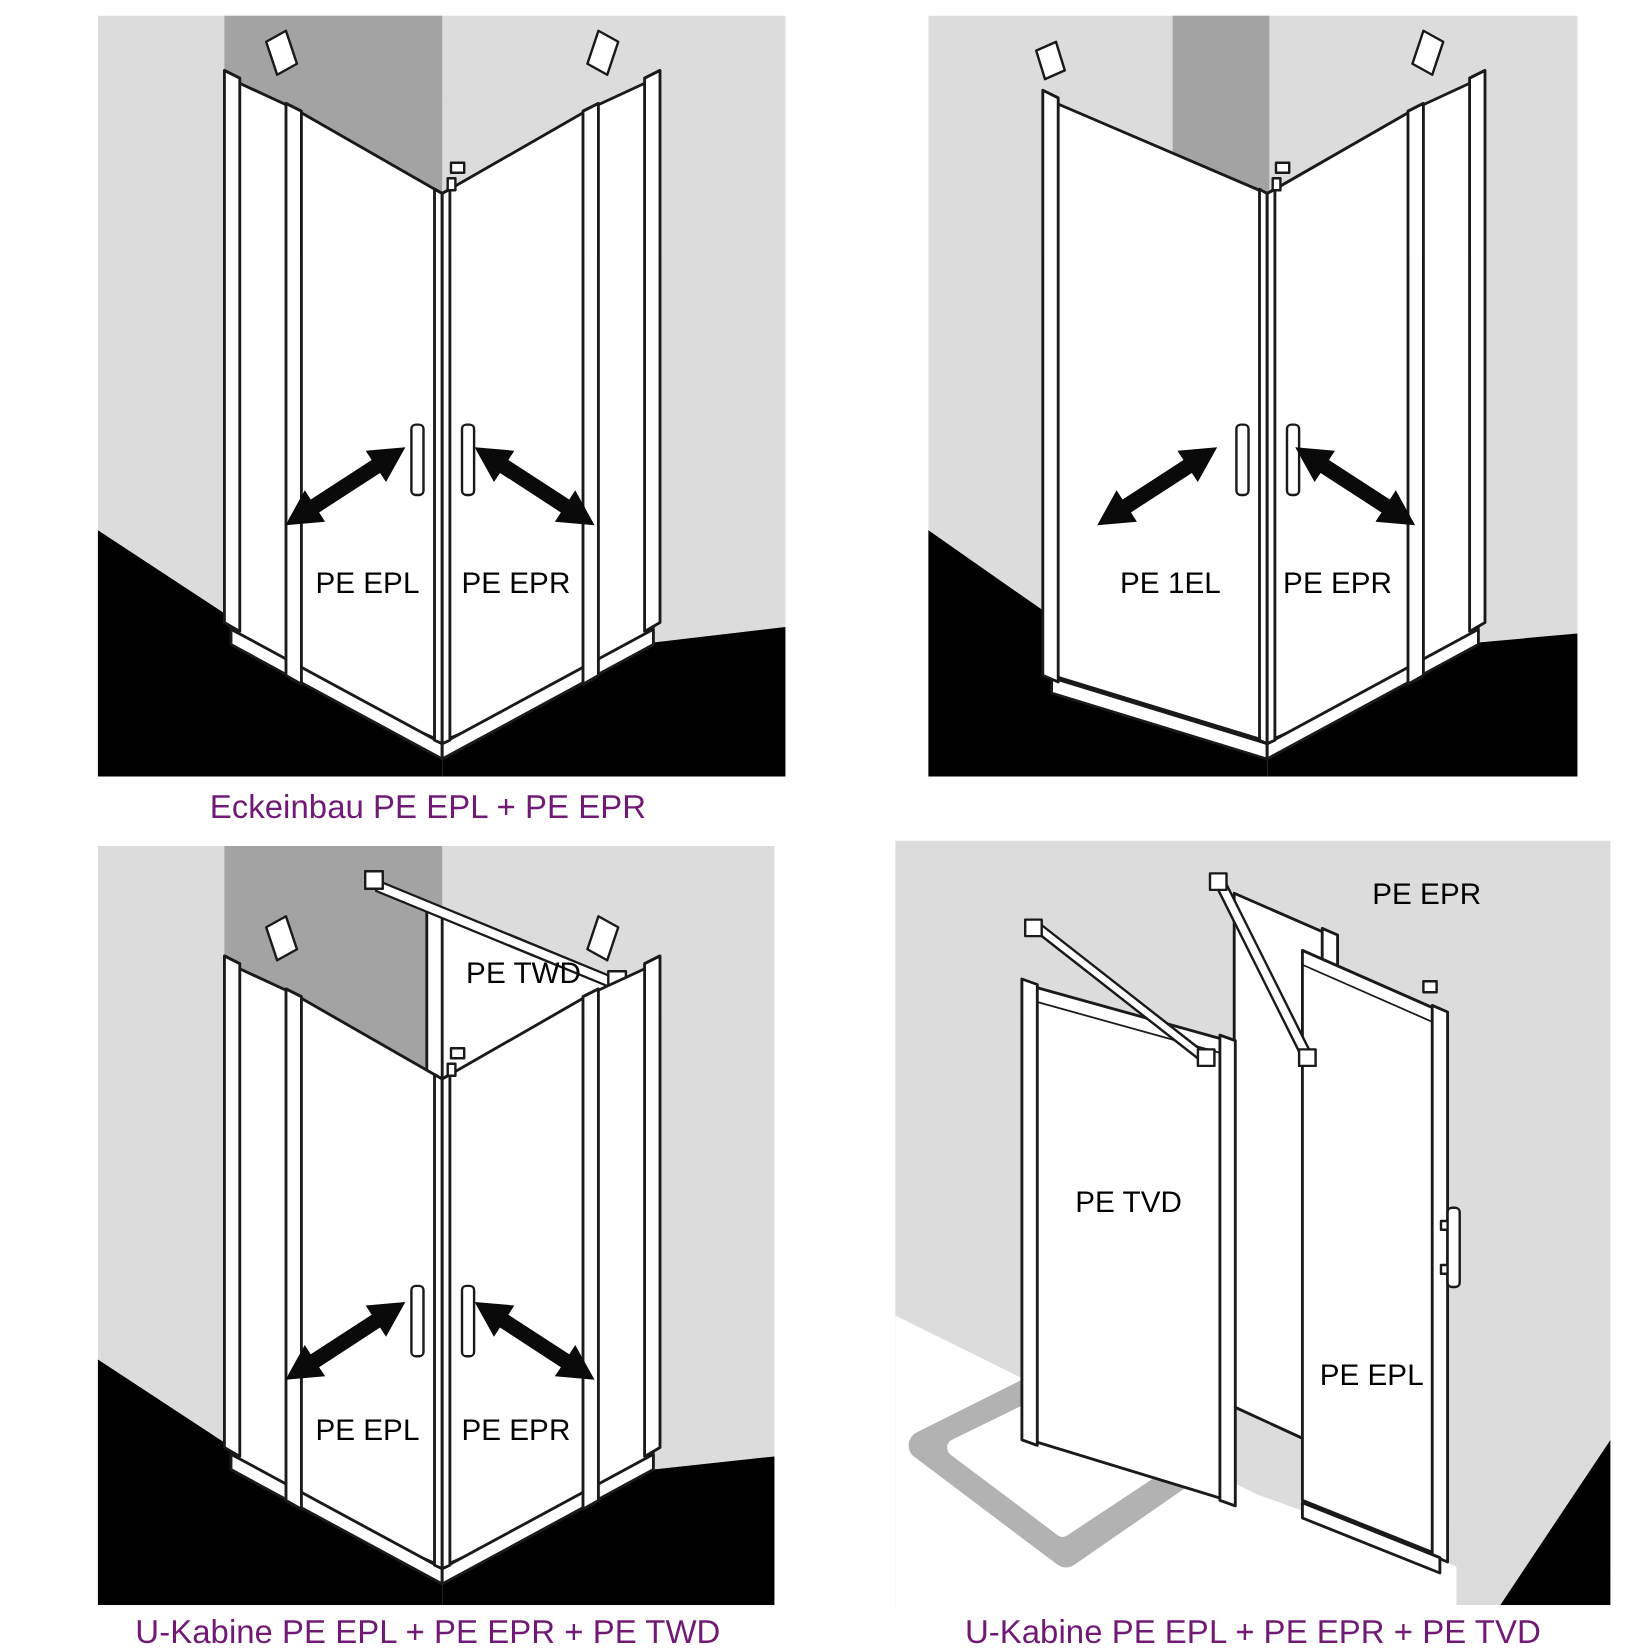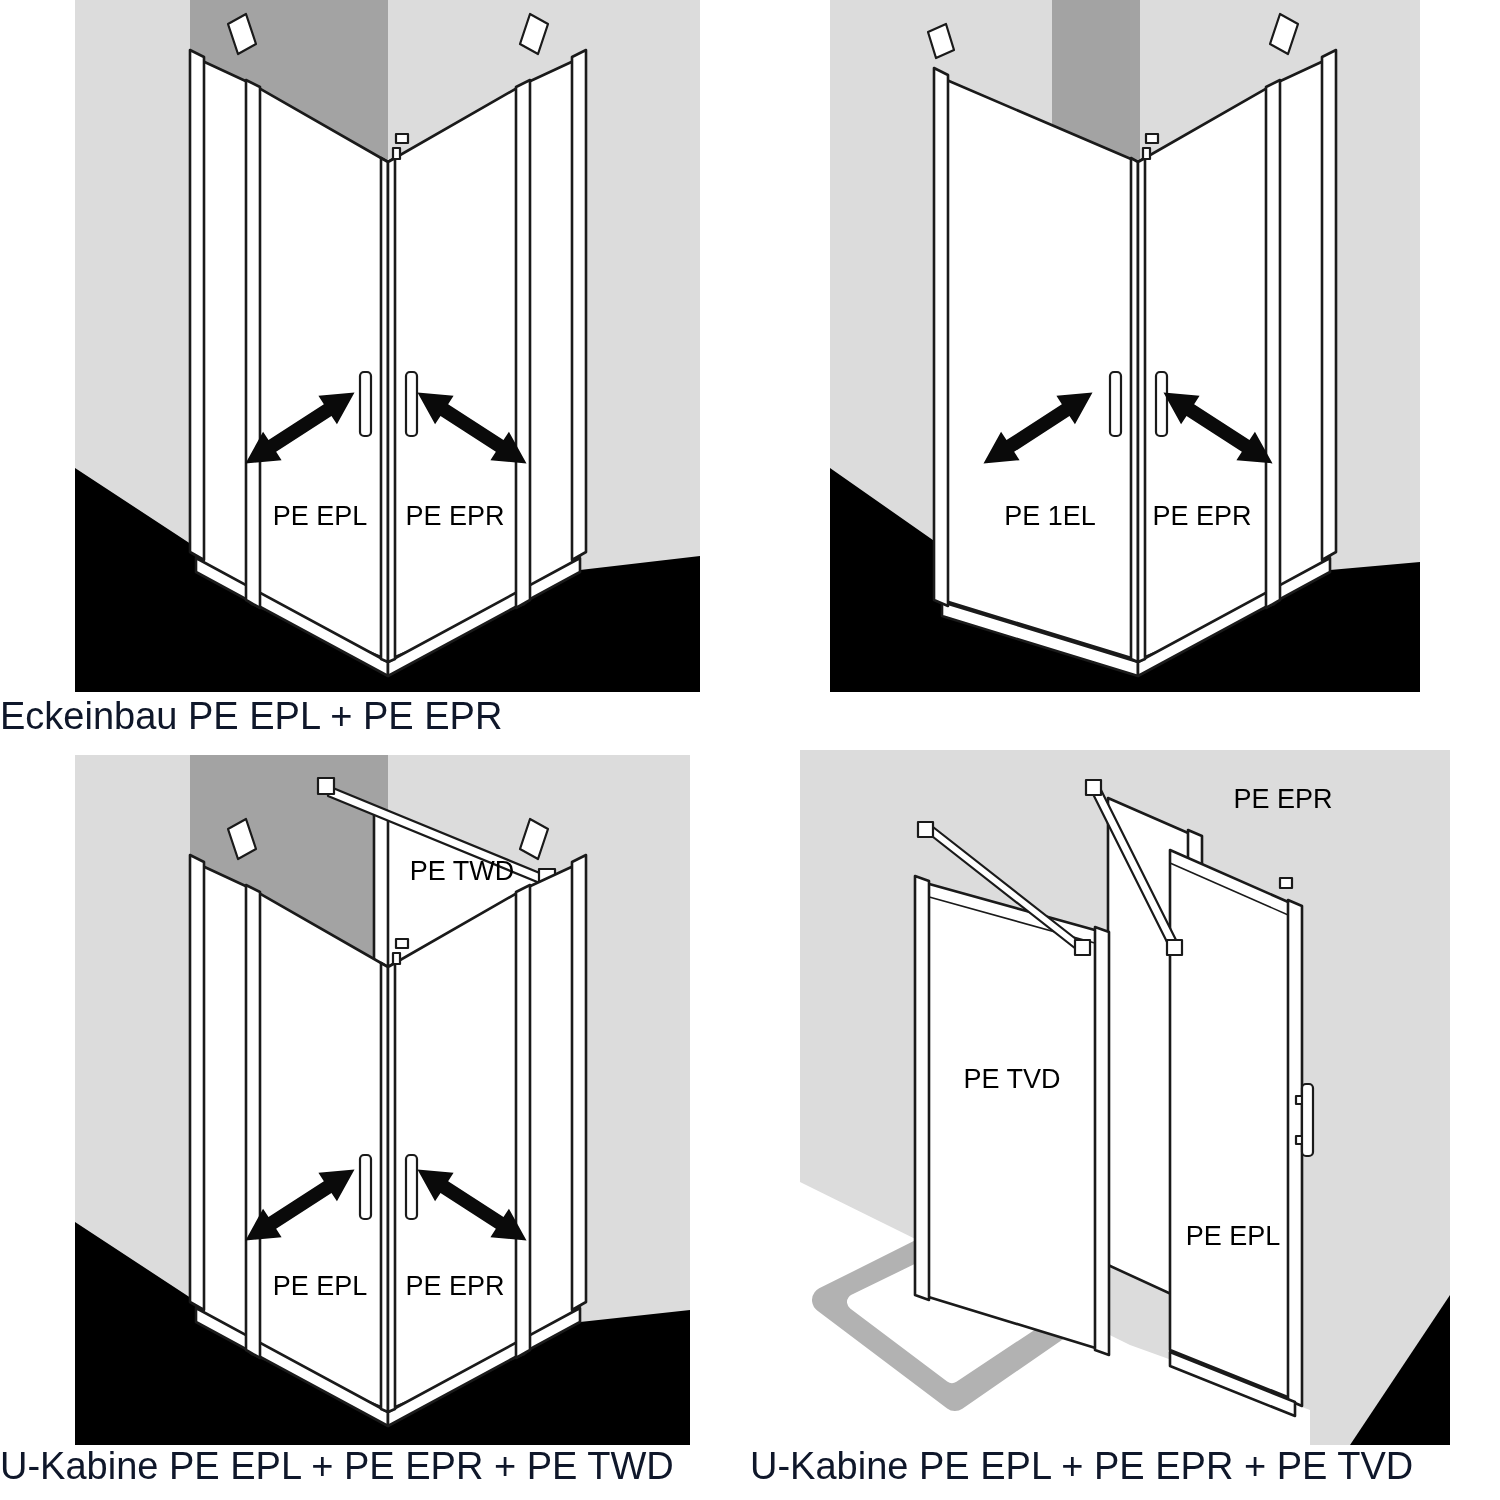--- a/index.html
+++ b/index.html
@@ -1,31 +1,31 @@
 <!DOCTYPE html>
 <html><head>
 <meta charset="utf-8">
 <style>
   *{box-sizing:border-box}
   html,body{margin:0;padding:0;background:#fff}
   body{width:1500px;height:1500px;font-family:"Liberation Sans",sans-serif}
   .grid{display:grid;grid-template-columns:750px 750px;grid-template-rows:750px 750px;width:1500px;height:1500px}
-  figure.cell{margin:0;position:relative;width:750px;height:750px}
+  figure.cell{margin:14px;position:relative;width:750px;height:750px}
   svg{display:block}
   .wall{fill:#dcdcdc}
   .corner{fill:#a3a3a3}
   .floor{fill:#000}
   .glass{fill:#fff;stroke:#1a1a1a;stroke-width:2.6;stroke-linejoin:round}
   .hw{fill:#fff;stroke:#1a1a1a;stroke-width:2.2;stroke-linejoin:round}
   .thin{fill:none;stroke:#1a1a1a;stroke-width:1.6}
   .arrow{fill:#0a0a0a}
   .lbl{font-family:"Liberation Sans",sans-serif;font-size:27px;fill:#000;text-anchor:middle}
   .tray-outer{fill:#b2b2b2;stroke:#b2b2b2;stroke-width:26;stroke-linejoin:round}
   .tray-inner{fill:#fff;stroke:#fff;stroke-width:16;stroke-linejoin:round}
-  .caption{position:absolute;left:0;right:0;bottom:12px;text-align:left;font-size:38px;color:#0f172a}
+  .caption{position:absolute;left:0;right:0;bottom:12px;text-align:center;font-size:30px;color:#701a75}
 </style>
 </head>
 <body>
 
 <div class="grid">
 
   <figure class="cell">
     <svg viewBox="0 0 750 700" width="750" height="700">
       <polygon class="wall" points="75,0 700,0 700,690 75,690"></polygon>
       <polygon class="corner" points="190,0 388,0 388,162 190,62"></polygon>

